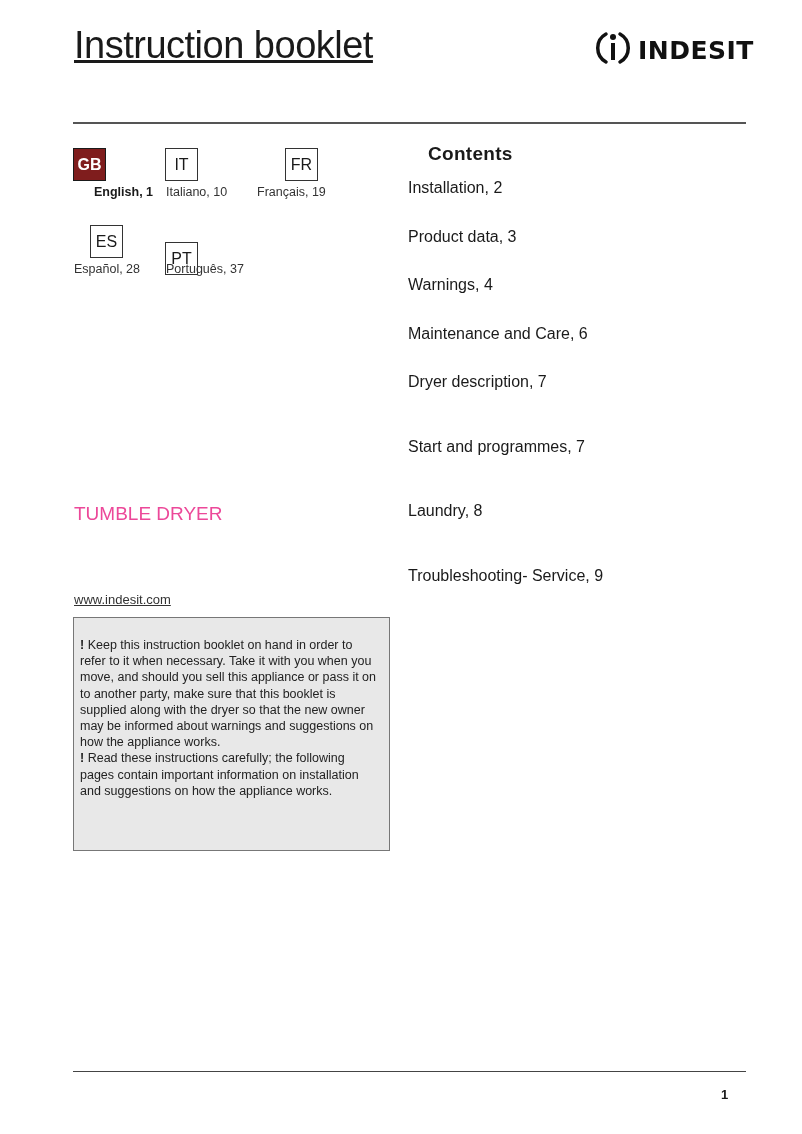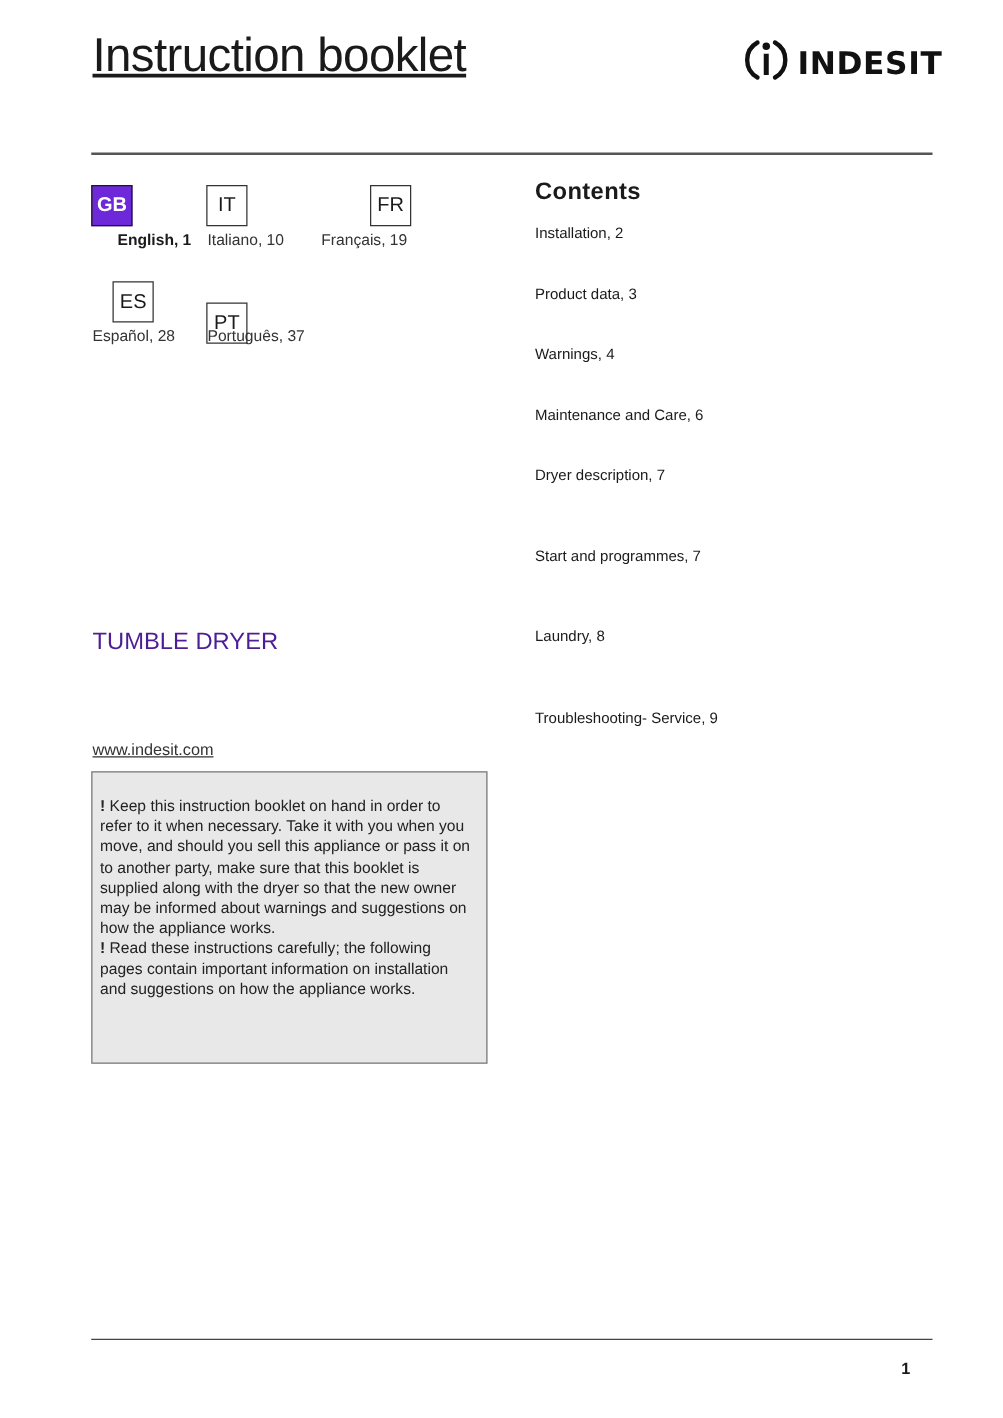--- a/index.html
+++ b/index.html
@@ -6,26 +6,26 @@
   body { width: 802px; height: 1134px; position: relative; overflow: hidden;
          font-family: "Liberation Sans", sans-serif; color: #1a1a1a; }
   .abs { position: absolute; }
   .title { left: 74px; top: 24px; font-size: 38px; font-weight: normal; letter-spacing: -0.5px; color: #1a1a1a; margin: 0; text-decoration: underline; }
   .logo { left: 594px; top: 30px; width: 150px; height: 40px; display: flex; align-items: center; }
   .logo-text { font-family: "DejaVu Sans", sans-serif; font-size: 25px; font-weight: bold; letter-spacing: 0.5px; margin-left: 6px; color: #111; }
   .rule-top { left: 73px; top: 122px; width: 673px; height: 2px; background: #555; }
   .rule-bottom { left: 73px; top: 1071px; width: 673px; height: 1px; background: #444; }
   .lang-box { width: 33px; height: 33px; border: 1px solid #333; box-sizing: border-box;
               font-size: 16px; display: flex; align-items: center; justify-content: center; padding-top: 0; color: #1a1a1a; }
-  .lang-box.active { background: #6d28d9; color: #fff; font-weight: bold; border-color: #1a1a1a; }
+  .lang-box.active { background: #7f1d1d; color: #fff; font-weight: bold; border-color: #1a1a1a; }
   .lang-label { font-size: 12.5px; color: #333; }
   .lang-label.active { font-weight: bold; color: #1a1a1a; padding-left: 20px; }
   .contents-h { left: 428px; top: 143px; font-size: 19px; font-weight: bold; letter-spacing: 0.3px; }
-  .toc-item { left: 428px; font-size: 12px; color: #1a1a1a; font-weight: 500; }
-  .product { left: 74px; top: 503px; font-size: 19px; color: #4c1d95; }
+  .toc-item { left: 408px; font-size: 16px; color: #1a1a1a; font-weight: 500; }
+  .product { left: 74px; top: 503px; font-size: 19px; color: #ec4899; }
   .link { left: 74px; top: 592px; font-size: 13px; color: #333; text-decoration: underline; }
   .notice { left: 73px; top: 617px; width: 317px; height: 234px; box-sizing: border-box;
             border: 1px solid #777; background: #e8e8e8; padding: 6px 8px 6px 6px; }
   .notice-head { font-size: 17px; line-height: 16px; color: #222; }
   .book-icon { display: inline-block; vertical-align: top; margin-right: 6px; }
   .notice-p { font-size: 12.5px; line-height: 16.2px; color: #222; margin: 0; }
   .bang { font-weight: bold; }
   .page-num { left: 721px; top: 1087px; font-size: 13px; font-weight: bold; }
 </style>
 </head>
@@ -50,21 +50,21 @@
 <div class="abs" style="left:73px; top:148px;">
   <div class="lang-box active">GB</div>
 </div>
 <div class="abs lang-label active" style="left:74px; top:185px;">English, 1</div>
 
 <div class="abs" style="left:165px; top:148px;">
   <div class="lang-box">IT</div>
 </div>
 <div class="abs lang-label" style="left:166px; top:185px;">Italiano, 10</div>
 
-<div class="abs" style="left:268px; top:148px;padding-left:28px;">
+<div class="abs" style="left:257px; top:148px;padding-left:28px;">
   <div class="lang-box">FR</div>
 </div>
 <div class="abs lang-label" style="left:257px; top:185px;">Français, 19</div>
 
 <div class="abs" style="left:73px; top:225px;padding-left:17px;">
   <div class="lang-box">ES</div>
 </div>
 <div class="abs lang-label" style="left:74px; top:262px;">Español, 28</div>
 
 <div class="abs" style="left:165px; top:242px;">

